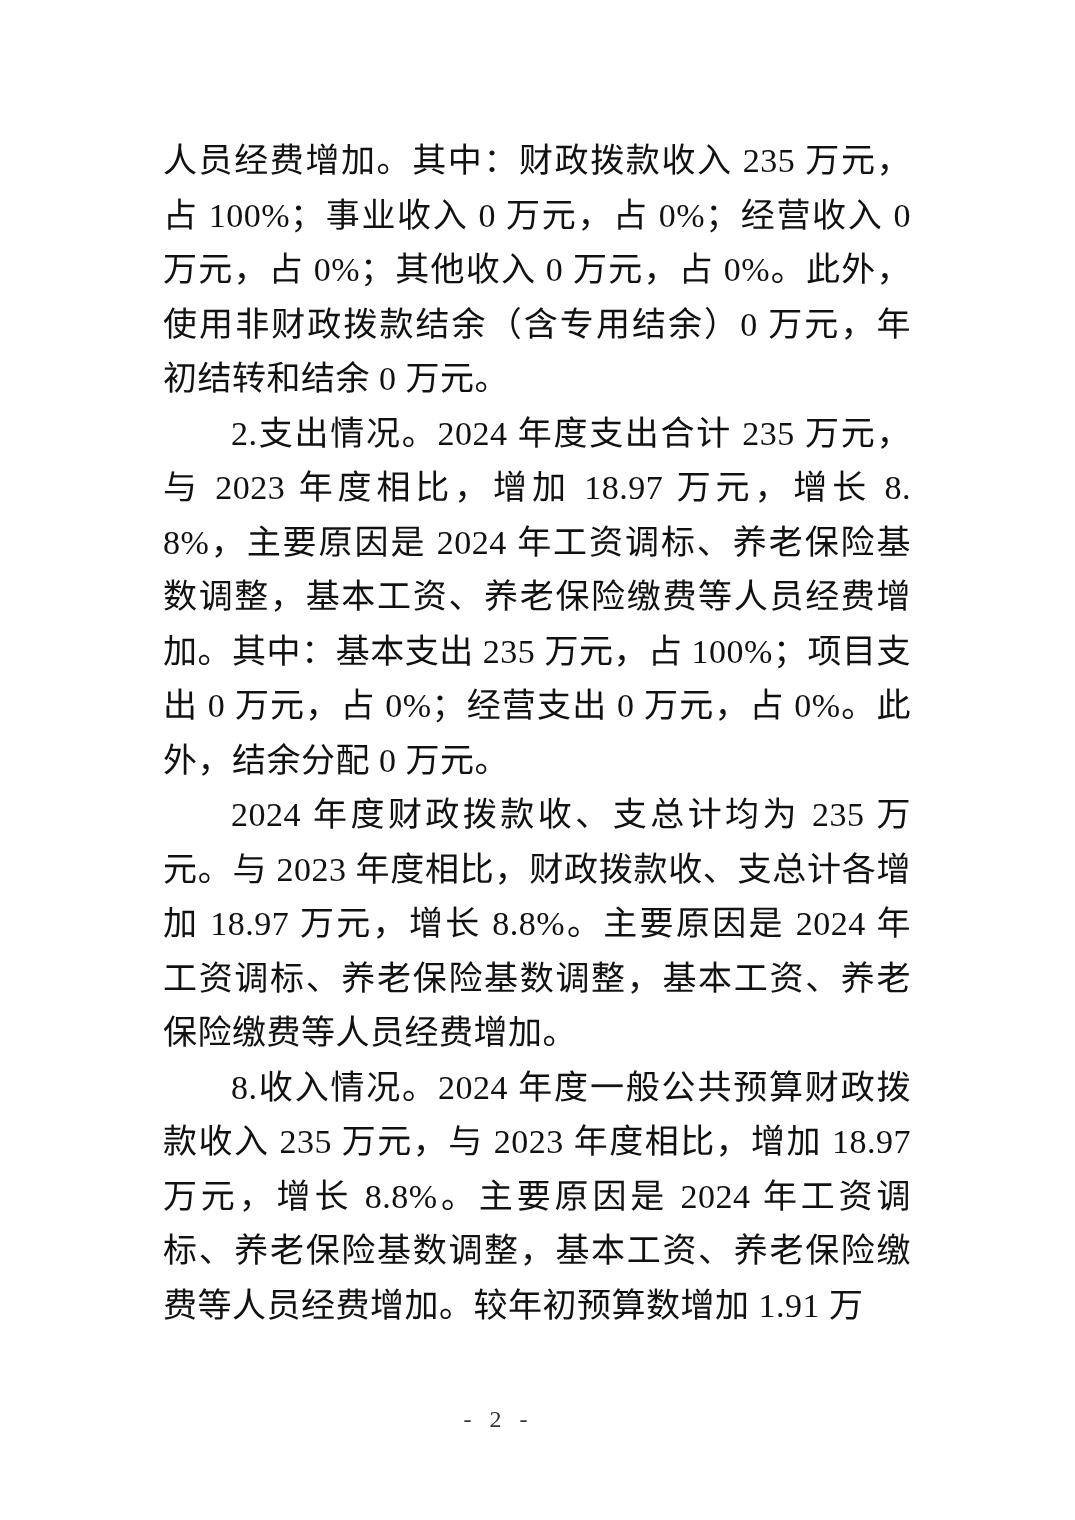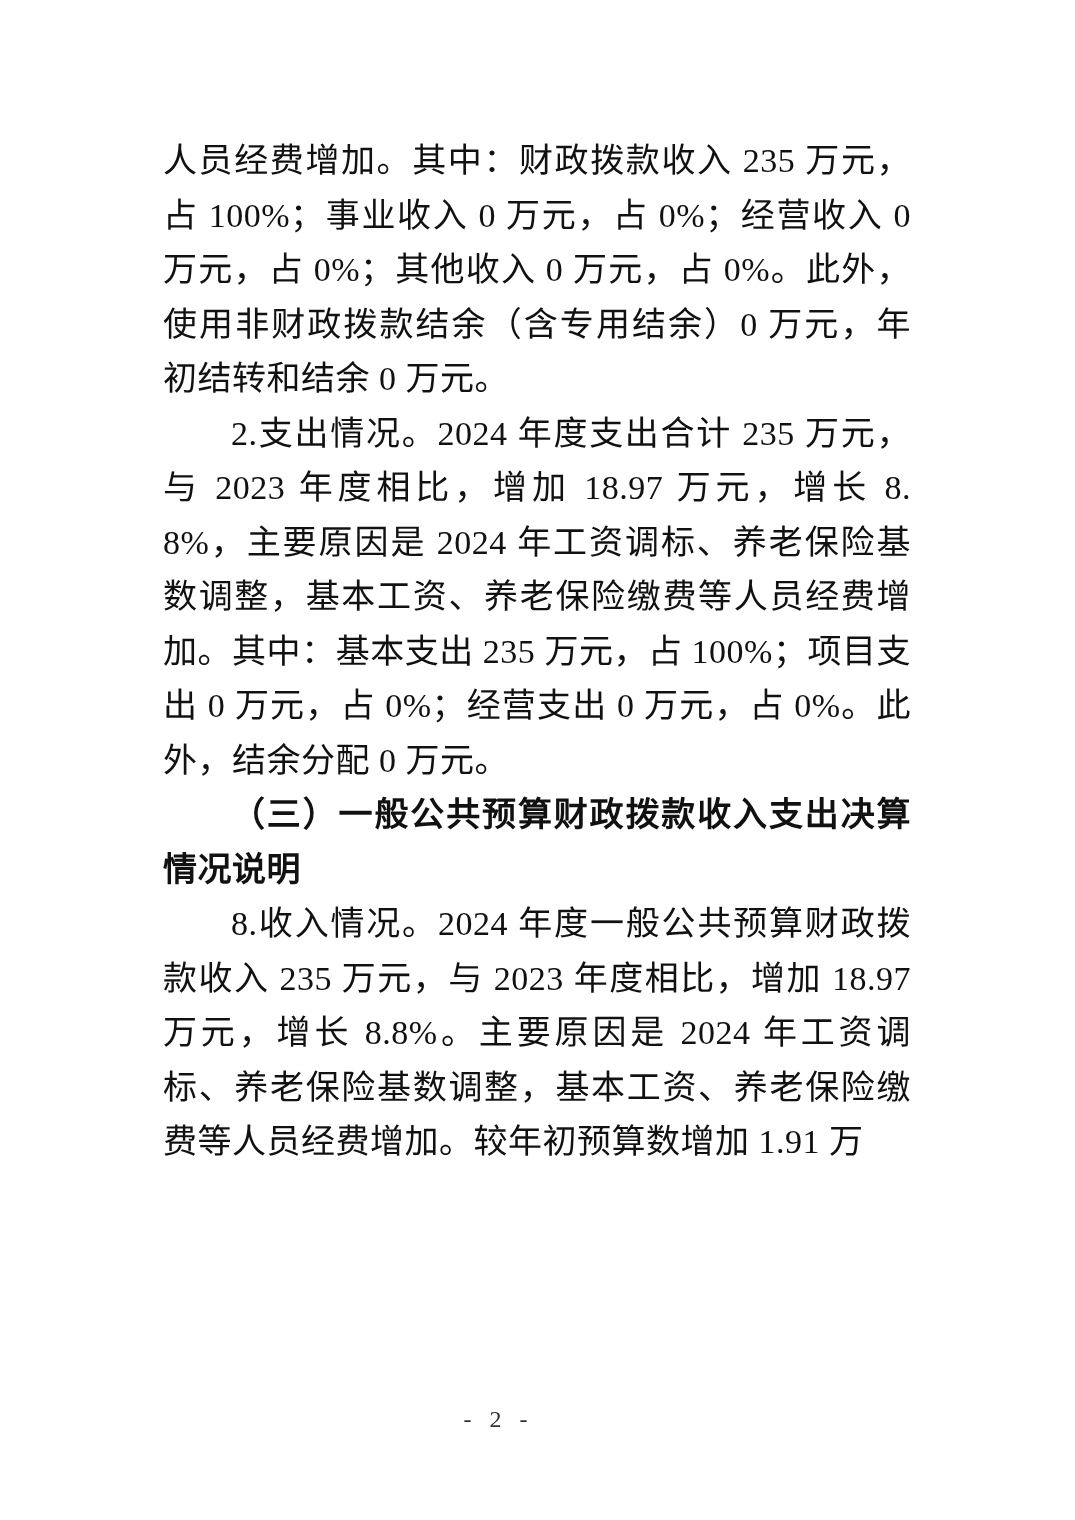--- a/index.html
+++ b/index.html
@@ -71,22 +71,22 @@
 <div class="page">
 
   <div class="body-text">
 
     <p class="para">人员经费增加。其中：财政拨款收入 235 万元，占 100%；事业收入 0 万元，占 0%；经营收入 0 万元，占 0%；其他收入 0 万元，占 0%。此外，使用非财政拨款结余（含专用结余）0 万元，年初结转和结余 0 万元。</p>
 
     <p class="para indent"><b class="lead">2.支出情况。</b><span>2024 年度支出合计 235 万元，与 2023 年度相比，增加 18.97 万元，增长 8.8%，主要原因是 2024 年工资调标、养老保险基数调整，基本工资、养老保险缴费等人员经费增加。其中：基本支出 235 万元，占 100%；项目支出 0 万元，占 0%；经营支出 0 万元，占 0%。此外，结余分配 0 万元。</span></p>
 
 
 
+    <p class="para indent">2024 年度财政拨款收、支总计均为 235 万元。与 2023 年度相比，财政拨款收、支总计各增加 18.97 万元，增长 8.8%。主要原因是 2024 年工资调标、养老保险基数调整，基本工资、养老保险缴费等人员经费增加。</p>
 
-    <p class="heading">（三）一般公共预算财政拨款收入支出决算情况说明</p>
 
     <p class="para indent"><b class="lead">8.收入情况。</b><span>2024 年度一般公共预算财政拨款收入 235 万元，与 2023 年度相比，增加 18.97 万元，增长 8.8%。主要原因是 2024 年工资调标、养老保险基数调整，基本工资、养老保险缴费等人员经费增加。较年初预算数增加 1.91 万</span></p>
 
   </div>
 
   <div class="footer">- 2 -</div>
 
 </div>
 
 </body></html>

